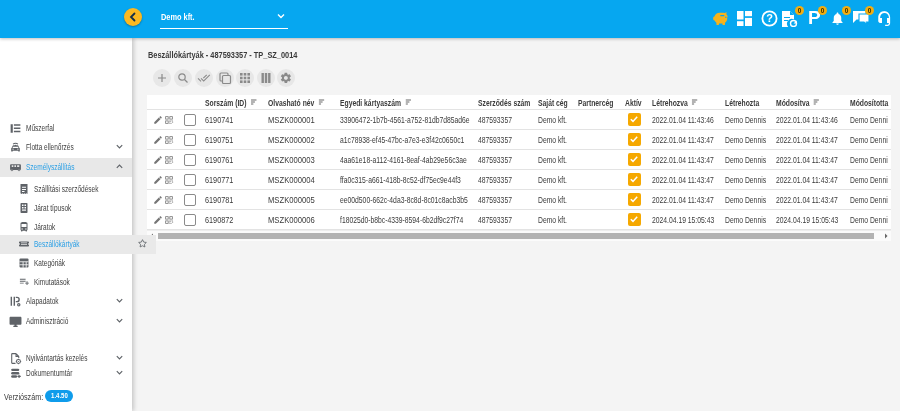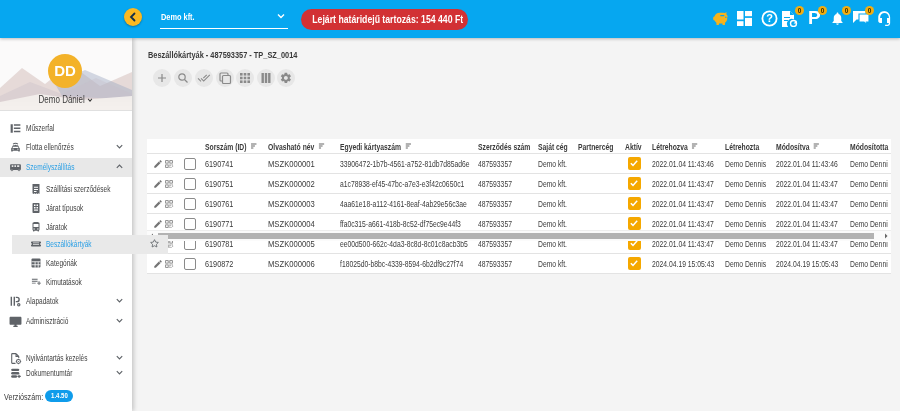--- a/index.html
+++ b/index.html
@@ -18,48 +18,47 @@
 .tbicon{position:absolute;top:10px;}
 
 #sidebar{position:absolute;left:0;top:38px;width:132px;height:373px;background:#fff;box-shadow:2px 0 4px rgba(0,0,0,.18);z-index:20;}
 #sbhead{position:absolute;left:0;top:0;width:132px;height:72px;overflow:hidden;border-bottom:1px solid #e0e0e0;}
 #avatar{position:absolute;left:48px;top:16px;width:34px;height:34px;border-radius:50%;background:#f3b229;color:#fff;font-size:15px;font-weight:bold;text-align:center;line-height:34px;}
 #uname{position:absolute;left:0;top:56px;width:132px;text-align:center;font-size:10px;color:#3a3a3a;transform:scaleX(0.8);}
 .mi{position:absolute;left:0;width:132px;height:19px;}
 .mi .ic{position:absolute;left:9px;top:3px;width:13px;height:13px;}
 .mi .tx{position:absolute;left:26px;top:4px;font-size:9.3px;color:#3d3d3d;white-space:nowrap;transform:scaleX(0.7);transform-origin:0 0;}
 .mi .ch{position:absolute;right:8px;top:4px;}
-.smi{position:absolute;left:12px;width:156px;height:19px;}
+.smi{position:absolute;left:0;width:156px;height:19px;}
 .smi .ic{position:absolute;left:18px;top:3px;width:12px;height:12px;}
 .smi .tx{position:absolute;left:34px;top:4px;font-size:9.3px;color:#3d3d3d;white-space:nowrap;transform:scaleX(0.7);transform-origin:0 0;}
 .smi .ch{position:absolute;right:8px;top:4px;}
 #version{position:absolute;left:4px;top:354px;font-size:9px;color:#3a3a3a;transform:scaleX(0.8);transform-origin:0 0;}
 #vpill{position:absolute;left:45px;top:352px;width:28px;height:12px;border-radius:6px;background:#0f9ceb;color:#fff;font-size:7.5px;font-weight:bold;text-align:center;line-height:12px;}
 #vpill span{display:inline-block;transform:scaleX(0.8);}
 
 #main{position:absolute;left:132px;top:38px;width:768px;height:373px;background:#f4f4f4;}
 #title{position:absolute;left:16px;top:12px;font-size:9px;font-weight:bold;color:#3a3a3a;transform:scaleX(0.82);transform-origin:0 0;white-space:nowrap;}
 .cbtn{position:absolute;top:31px;width:18px;height:18px;border-radius:50%;background:#e7e7e7;}
-#table{position:absolute;left:15px;top:57px;width:744px;background:#fff;margin-top:44px;}
+#table{position:absolute;left:15px;top:57px;width:744px;background:#fff;}
 .trow{position:relative;height:19px;border-bottom:1px solid #e3e3e3;font-size:8.7px;color:#3a3a3a;}
 .hrow{position:relative;height:14px;border-bottom:1px solid #e3e3e3;font-size:8.7px;font-weight:bold;color:#3a3a3a;background:#fff;}
 .cell{position:absolute;top:5px;white-space:nowrap;transform:scaleX(0.78);transform-origin:0 0;}
 .hcell{position:absolute;top:2.5px;white-space:nowrap;transform:scaleX(0.78);transform-origin:0 0;}
 #hscroll{position:absolute;left:15px;top:192px;width:744px;height:10px;background:#fbfbfb;border-top:1px solid #eee;}
 #hthumb{position:absolute;left:11px;top:2px;width:716px;height:6px;background:#b3b3b3;}
 </style>
 </head>
 <body>
 <div id="topbar">
   <div id="dd-text">Demo kft.</div>
   <div id="dd-line"></div>
   <svg id="dd-chev" class="abs" width="10" height="10" viewBox="0 0 10 10">
       <path d="M2 3.5 L5 6.5 L8 3.5" stroke="#fff" stroke-width="1.4" fill="none"></path>
     </svg>
-  <div id="redpill"><span>Lejárt határidejű tartozás: 154 440 Ft</span></div>
 
   <svg class="tbicon" style="left:712px;top:9px" width="19" height="19" viewBox="0 0 24 24">
       <path fill="#f5b31b" d="M19.8 9.2c-.3-1-.9-1.9-1.7-2.6l.5-2.6-2.8 1.1c-.9-.3-1.9-.5-2.9-.5H9.5C6.4 4.6 3.8 6.6 3.1 9.4l-.2.1c-.8.2-1.4 1-1.4 1.8v1.4c0 .9.6 1.6 1.4 1.8l.5.1c.4 1.2 1.2 2.2 2.2 2.9v2.1c0 .4.3.7.7.7h1.8c.4 0 .7-.3.7-.7v-1.2h4.4v1.2c0 .4.3.7.7.7h1.8c.4 0 .7-.3.7-.7v-2.1c1.7-1.2 2.8-3.1 2.8-5.2 0-.4 0-.7-.1-1.1zM15.5 9h-5V7.6h5V9zm2 2.3c-.5 0-.9-.4-.9-.9s.4-.9.9-.9.9.4.9.9-.4.9-.9.9z"></path>
     </svg>
 
   <svg class="tbicon" style="left:737px;top:11px" width="15" height="15" viewBox="0 0 15 15">
       <g fill="#fff">
         <rect x="0" y="0" width="6.5" height="8.5"></rect>
         <rect x="8" y="0" width="7" height="5.2"></rect>
         <rect x="0" y="10.2" width="6.5" height="4.8"></rect>
@@ -98,33 +97,20 @@
   <svg class="tbicon" style="left:877px;top:10px" width="15" height="17" viewBox="0 0 24 26">
       <path fill="#fff" d="M12 1C6.5 1 2 5.5 2 11v6c0 1.7 1.3 3 3 3h3V12H5v-1c0-3.9 3.1-7 7-7s7 3.1 7 7v1h-3v8h3v.5c0 1.4-1.1 2.5-2.5 2.5H13v2h3.5c2.5 0 4.5-2 4.5-4.5V11c0-5.5-4.5-10-10-10z"></path>
     </svg>
 </div>
 <div id="backbtn">
     <svg width="10" height="10" viewBox="0 0 10 10">
       <path d="M6.5 1.5 L3 5 L6.5 8.5" stroke="#14304a" stroke-width="1.8" fill="none" stroke-linecap="round"></path>
     </svg>
   </div>
 <div id="sidebar">
-  <div id="sbhead">
-    <svg width="132" height="72" style="position:absolute;left:0;top:0">
-      <rect width="132" height="72" fill="#fbfafa"></rect>
-      <polygon points="0,50 22,30 45,46 70,26 100,48 132,34 132,64 0,64" fill="#cdb3af" opacity="0.45"></polygon>
-      <polygon points="55,46 85,32 132,52 132,62 62,58" fill="#9fabc4" opacity="0.45"></polygon>
-      <polygon points="0,58 30,44 62,56 96,40 132,56 132,68 0,68" fill="#c5bdc8" opacity="0.35"></polygon>
-      <polygon points="0,64 40,56 80,62 132,58 132,72 0,72" fill="#f3efec" opacity="0.95"></polygon>
-    </svg>
-    <div id="avatar">DD</div>
-    <div id="uname">Demo Dániel  <svg width="8" height="8" viewBox="0 0 10 10" style="vertical-align:-1px">
-          <path d="M2 3.5 L5 6.5 L8 3.5" stroke="#3a3a3a" stroke-width="1.4" fill="none"></path>
-        </svg></div>
-  </div>
   <div id="menu">
   <div class="mi" style="top:80.5px">
     <svg class="ic" viewBox="0 0 24 24">
           <path fill="#5f6368" d="M3 4h4v16H3zM9 4h12v3H9zM9 10h12v3H9zM9 16h12v3H9z"></path>
         </svg>
     <div class="tx">Műszerfal</div>
   </div>
   <div class="mi" style="top:100px">
     <svg class="ic" viewBox="0 0 24 24">
           <path fill="#5f6368" d="M12 3c-2 0-3.8.8-5.1 2.1l1.4 1.4C9.2 5.6 10.5 5 12 5s2.8.6 3.7 1.5l1.4-1.4C15.8 3.8 14 3 12 3zm0 4c-.8 0-1.5.7-1.5 1.5S11.2 10 12 10s1.5-.7 1.5-1.5S12.8 7 12 7zm6.9 5.5-1.4-3.4c-.3-.6-.9-1.1-1.6-1.1h-7.8c-.7 0-1.3.5-1.6 1.1l-1.4 3.4c-.6.2-1.1.8-1.1 1.5v4.5c0 .6.4 1 1 1h1c.6 0 1-.4 1-1V18h10v.5c0 .6.4 1 1 1h1c.6 0 1-.4 1-1V14c0-.7-.5-1.3-1.1-1.5zM7.5 16c-.6 0-1-.4-1-1s.4-1 1-1 1 .4 1 1-.4 1-1 1zm9 0c-.6 0-1-.4-1-1s.4-1 1-1 1 .4 1 1-.4 1-1 1zm-10-3 1-2.5h9l1 2.5h-11z"></path>

